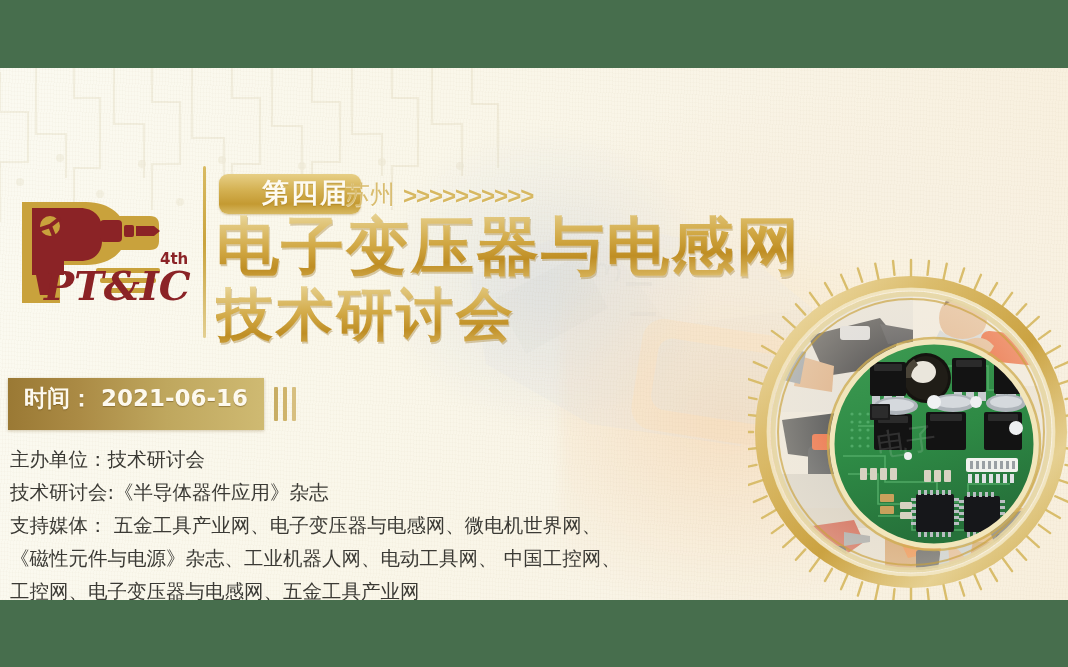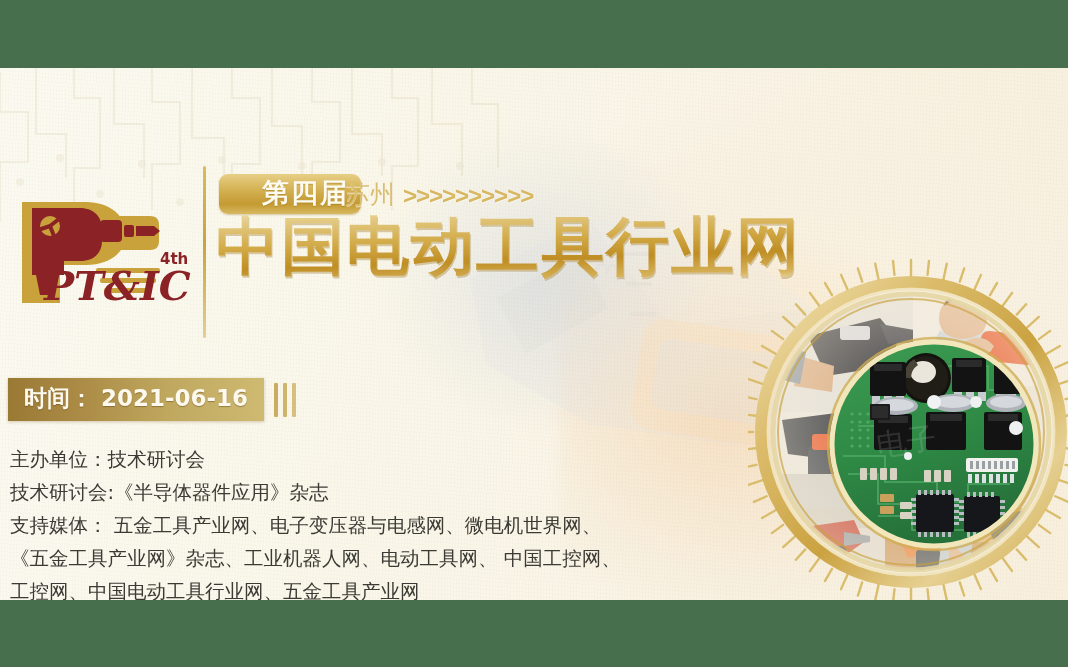--- a/index.html
+++ b/index.html
@@ -96,21 +96,21 @@
     -webkit-background-clip:text;background-clip:text;color:transparent;
     filter:drop-shadow(1px 2px 0 rgba(150,110,20,.35)) drop-shadow(0 1px 0 rgba(255,255,255,.35));
   }
   .headline .l1{font-size:63px;line-height:68px;letter-spacing:2px;}
   .headline .l2{font-size:57px;line-height:62px;letter-spacing:3px;margin-top:2px;}
 
   
   .meta-wrap{position:absolute;left:8px;top:310px;display:flex;align-items:center;}
   .meta-bar{
     display:flex;align-items:center;gap:16px;
-    padding:7px 16px 9px 16px;
+    padding:7px 16px 18px 16px;
     background:linear-gradient(90deg,#9a7934 0%,#ab8b45 28%,#bfa75e 62%,#cfba72 100%);
     box-shadow:0 1px 3px rgba(120,90,25,.3);
   }
   .meta-bar .mtxt{
     font-size:23px;line-height:27px;color:#fdf9ee;font-weight:bold;
     font-family:"DejaVu Sans","Liberation Sans",sans-serif;
     text-shadow:0 1px 1px rgba(90,65,15,.45);white-space:nowrap;
   }
   .bars{display:flex;gap:5px;margin-left:10px;}
   .bars i{display:block;width:4px;height:34px;background:#c8ad63;border-radius:1px;}
@@ -214,40 +214,41 @@
     <div class="divider"></div>
 
     <div class="badge">
       <span>第四届</span>
     </div>
 
     <div class="city">苏州</div>
     <div class="chevrons">&gt;&gt;&gt;&gt;&gt;&gt;&gt;&gt;&gt;&gt;</div>
 
     <div class="headline">
-      <span class="ln l1">中国电动工具行业网</span>
+      <span class="ln l1">电子变压器与电感网</span>
+      <span class="ln l2">技术研讨会</span>
     </div>
 
     <div class="meta-wrap">
       <div class="meta-bar">
         <span class="mtxt">时间： 2021-06-16</span>
       </div>
       <div class="bars">
           <i></i>
           <i></i>
           <i></i>
         </div>
     </div>
 
     <div class="orgs">
       <span class="row">主办单位：技术研讨会</span>
       <span class="row">技术研讨会:《半导体器件应用》杂志</span>
       <span class="row">支持媒体： 五金工具产业网、电子变压器与电感网、微电机世界网、</span>
-      <span class="row">《五金工具产业网》杂志、工业机器人网、电动工具网、 中国工控网、</span>
-      <span class="row">工控网、中国电动工具行业网、五金工具产业网</span>
+      <span class="row">《磁性元件与电源》杂志、工业机器人网、电动工具网、 中国工控网、</span>
+      <span class="row">工控网、电子变压器与电感网、五金工具产业网</span>
     </div>
 
     <svg class="art" viewBox="0 0 326 452">
       <defs>
         <clipPath id="cpMain">
             <circle cx="163" cy="226" r="138"></circle>
           </clipPath>
         <clipPath id="cpPcb">
             <circle cx="186" cy="238" r="101"></circle>
           </clipPath>

